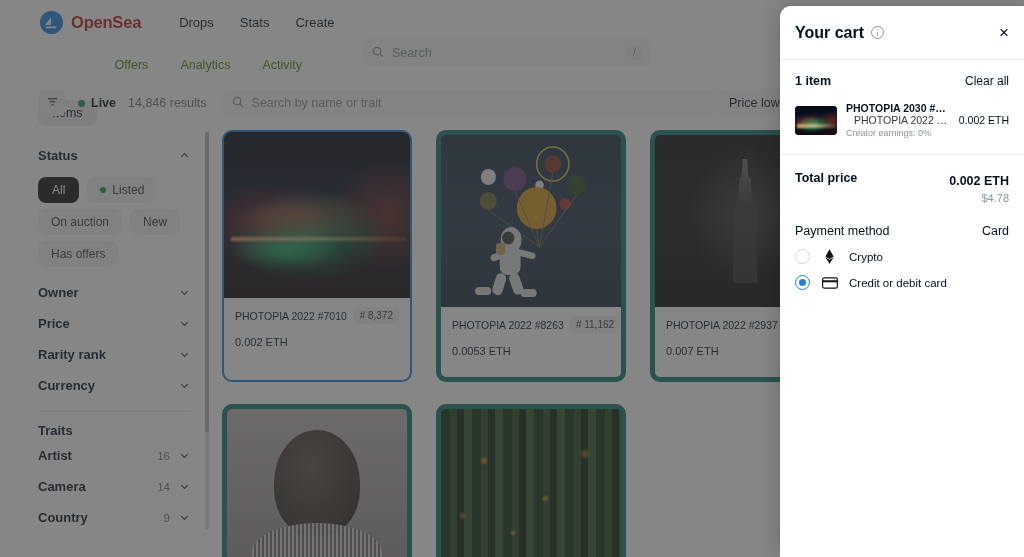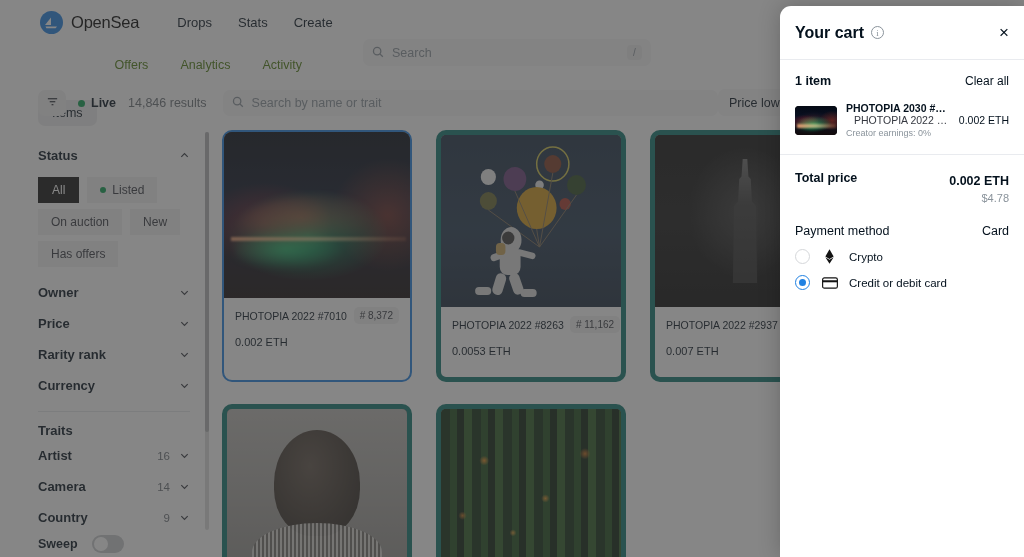--- a/index.html
+++ b/index.html
@@ -16,21 +16,21 @@
   .topnav {
     position: absolute; top: 0; left: 0; width: 1024px; height: 44px;
     display: flex; align-items: center; padding: 0 14px;
   }
   .brand { display: flex; align-items: center; gap: 8px; margin-left: 26px; }
   .logo {
     width: 23px; height: 23px; border-radius: 50%;
     background: #2081e2; position: relative; flex: none;
   }
   .logo svg { position: absolute; top: 3px; left: 3px; }
-  .brand-name { font-size: 16.5px; font-weight: normal; color: #000000; letter-spacing: -0.2px; }
+  .brand-name { font-size: 16.5px; font-weight: bold; color: #b91c1c; letter-spacing: -0.2px; }
   .navlinks { display: flex; gap: 26px; margin-left: 38px; }
   .navlink { font-size: 13px; color: #04111d; cursor: pointer; }
 
   .searchbar {
     position: absolute; left: 363px; top: 9px; width: 288px; height: 27px;
     background: #f6f6f7; border-radius: 7px;
     display: flex; align-items: center; padding: 0 9px; gap: 8px; margin-top: 30px;
   }
   .search-ph { font-size: 12.5px; color: #8a939b; flex: 1; }
   .slash-key {
@@ -83,21 +83,21 @@
   .sb-row {
     display: flex; align-items: center; justify-content: space-between;
     height: 31px; cursor: pointer;
   }
   .sb-label { font-size: 13px; color: #04111d; font-weight: bold; }
   .sb-right { display: flex; align-items: center; gap: 9px; }
   .sb-count { font-size: 11.5px; color: #6b7178; }
   .chip-row { display: flex; gap: 8px; flex-wrap: wrap; margin: 6px 0 0; }
   .chip {
     font-size: 12px; color: #353840; padding: 6px 13px;
-    border-radius: 0; background: #f1f1f2; cursor: pointer;
+    border-radius: 8px; background: #f1f1f2; cursor: pointer;
     display: flex; align-items: center; gap: 6px; white-space: nowrap;
   }
   .chip.dark { background: #121212; color: #ffffff; padding: 6px 14px; }
   .chip .gdot { width: 6px; height: 6px; border-radius: 50%; background: #0a9f4f; }
   .sb-sep { height: 1px; background: #e5e8eb; margin: 10px 0 2px; }
   .sb-title-plain { font-size: 13px; color: #04111d; font-weight: bold; padding: 9px 0 2px; }
   .sweep-row {
     position: absolute; left: 38px; bottom: 4px; width: 150px;
     display: flex; align-items: center; gap: 14px;
   }
@@ -459,26 +459,20 @@
           <span class="sb-count">9</span>
           <span>
             <svg width="11" height="11" viewBox="0 0 12 12">
                 <polyline points="2.5,4.5 6,8 9.5,4.5" fill="none" stroke="#353840" stroke-width="1.3"></polyline>
               </svg>
           </span>
         </span>
       </div>
     </div>
 
-    <div class="sweep-row">
-      <span class="sweep-label">Sweep</span>
-      <div class="toggle">
-          <span class="knob"></span>
-        </div>
-    </div>
 
     <div class="sb-scroll">
         <i></i>
       </div>
 
     <div class="grid">
 
       <div class="card selected">
         <div class="card-img">
           <div class="art art-bridge"></div>

